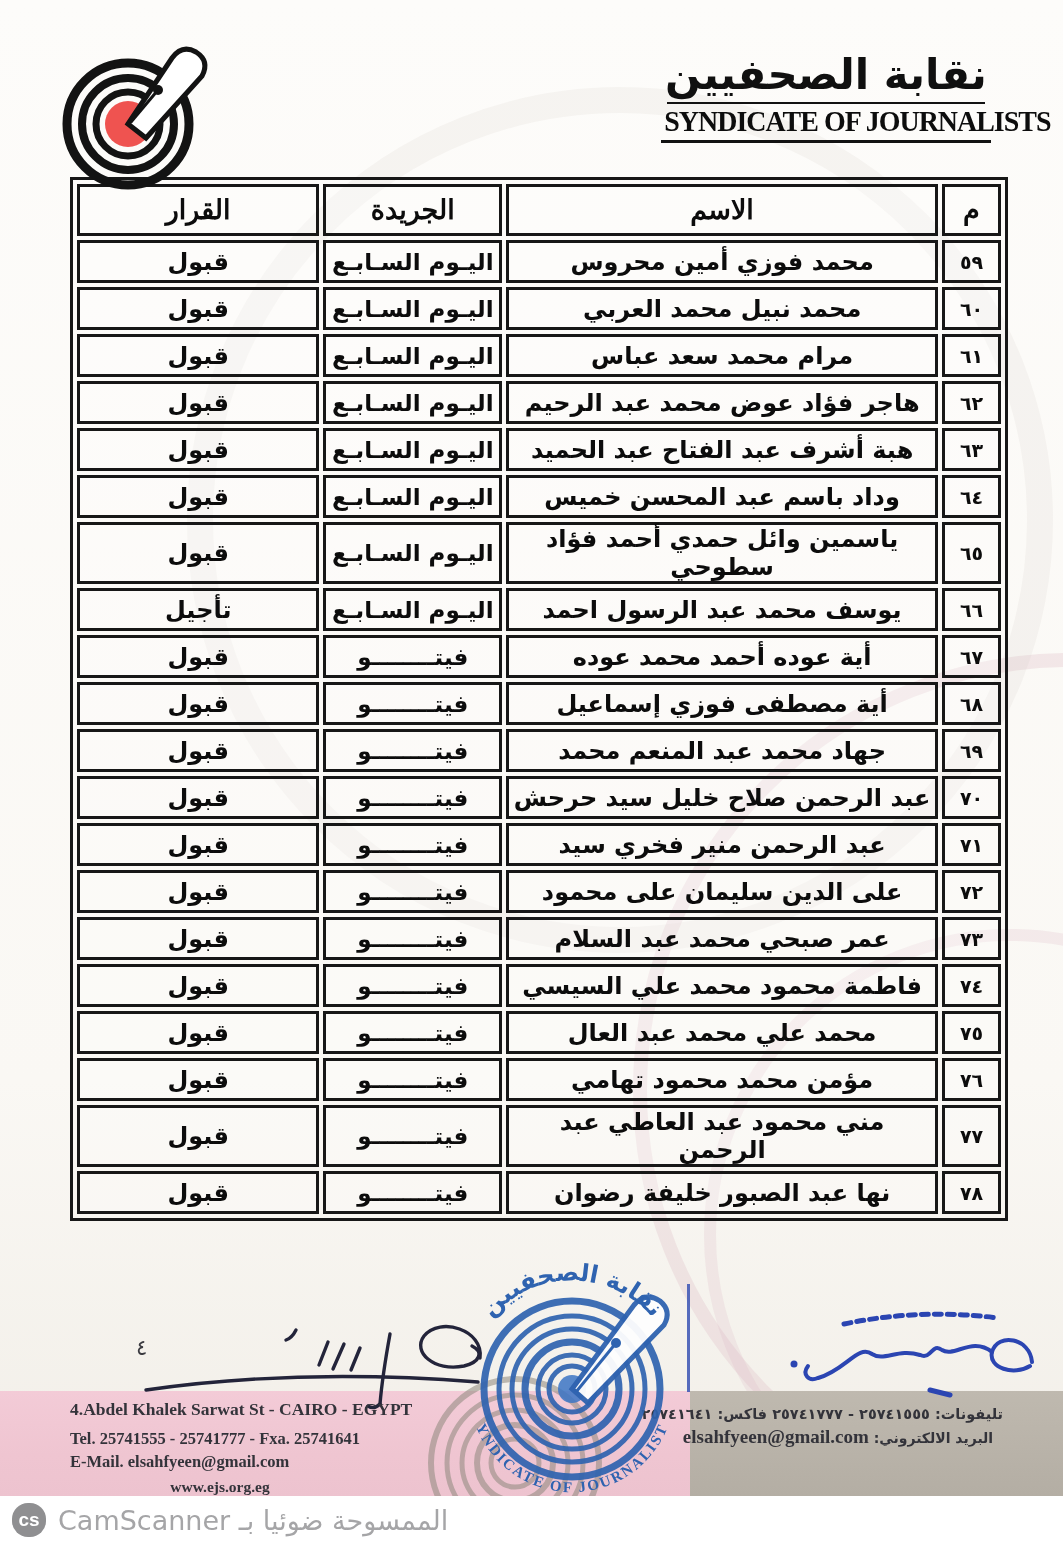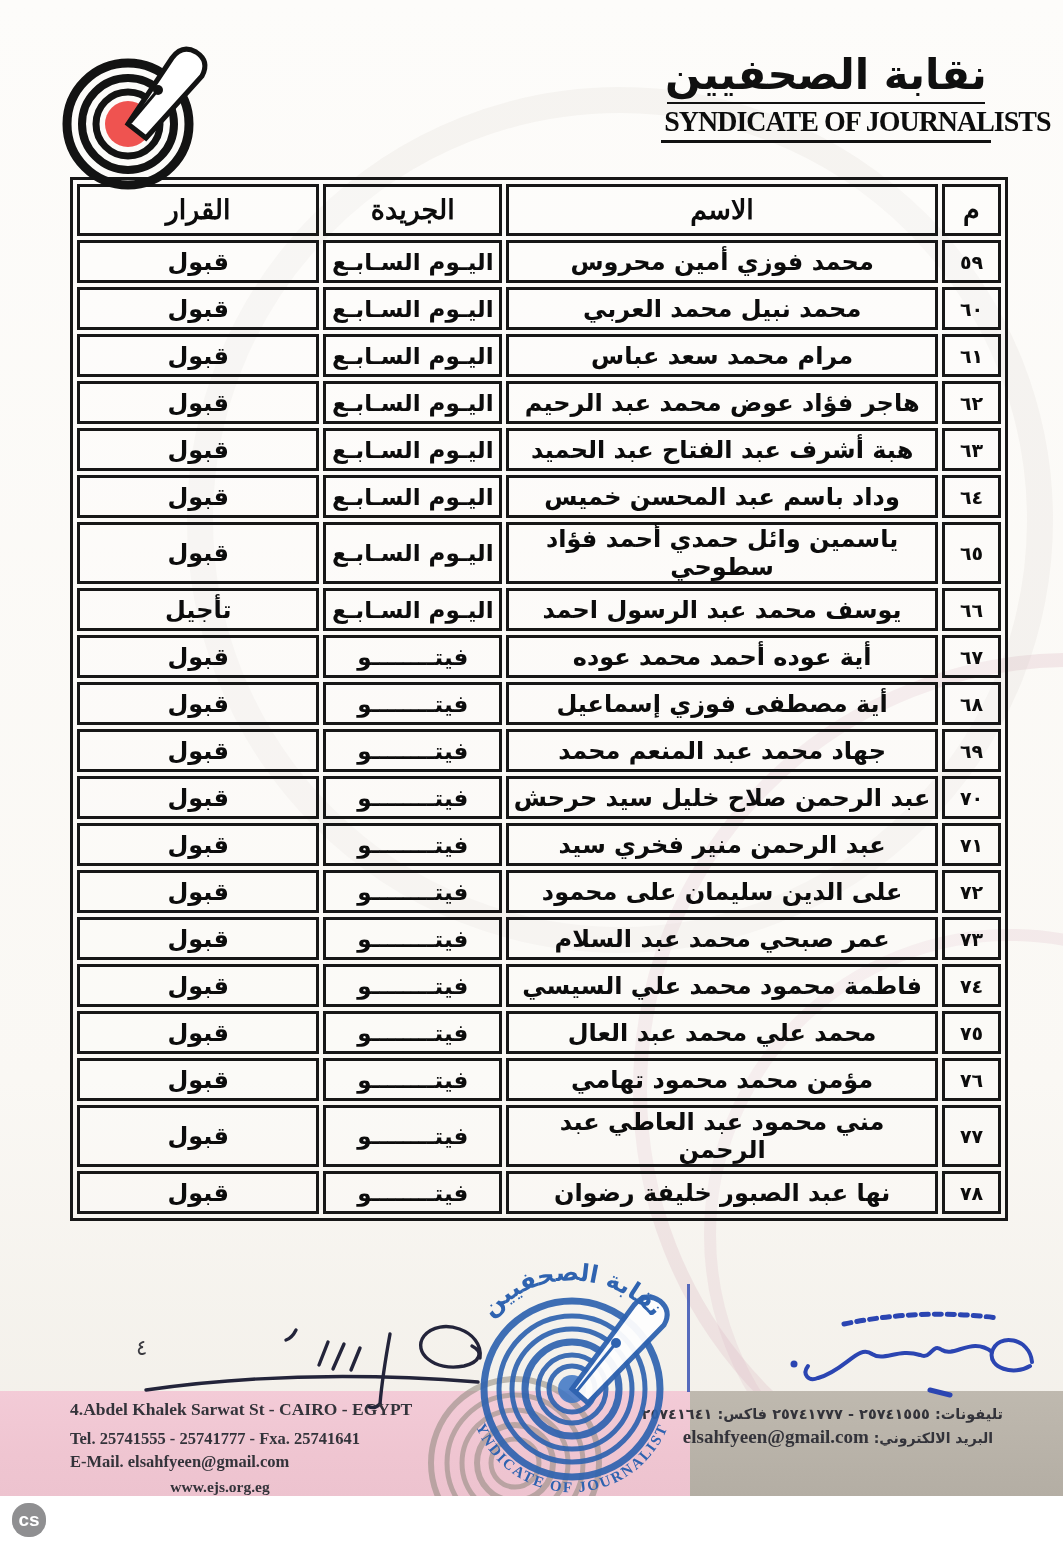--- a/index.html
+++ b/index.html
@@ -328,15 +328,16 @@
   <div class="foot-ar">
     <div class="a2">تليفونات: ٢٥٧٤١٥٥٥ - ٢٥٧٤١٧٧٧ فاكس: ٢٥٧٤١٦٤١</div>
     <div class="a3">
       <span>البريد الالكتروني:</span>
       <span class="latin">elsahfyeen@gmail.com</span>
     </div>
   </div>
 
   <div class="scanbar">
     <div class="cs-badge">cs</div>
+    <div class="scan-label">الممسوحة ضوئيا بـ CamScanner</div>
   </div>
 
 </div>
 
 </body></html>

